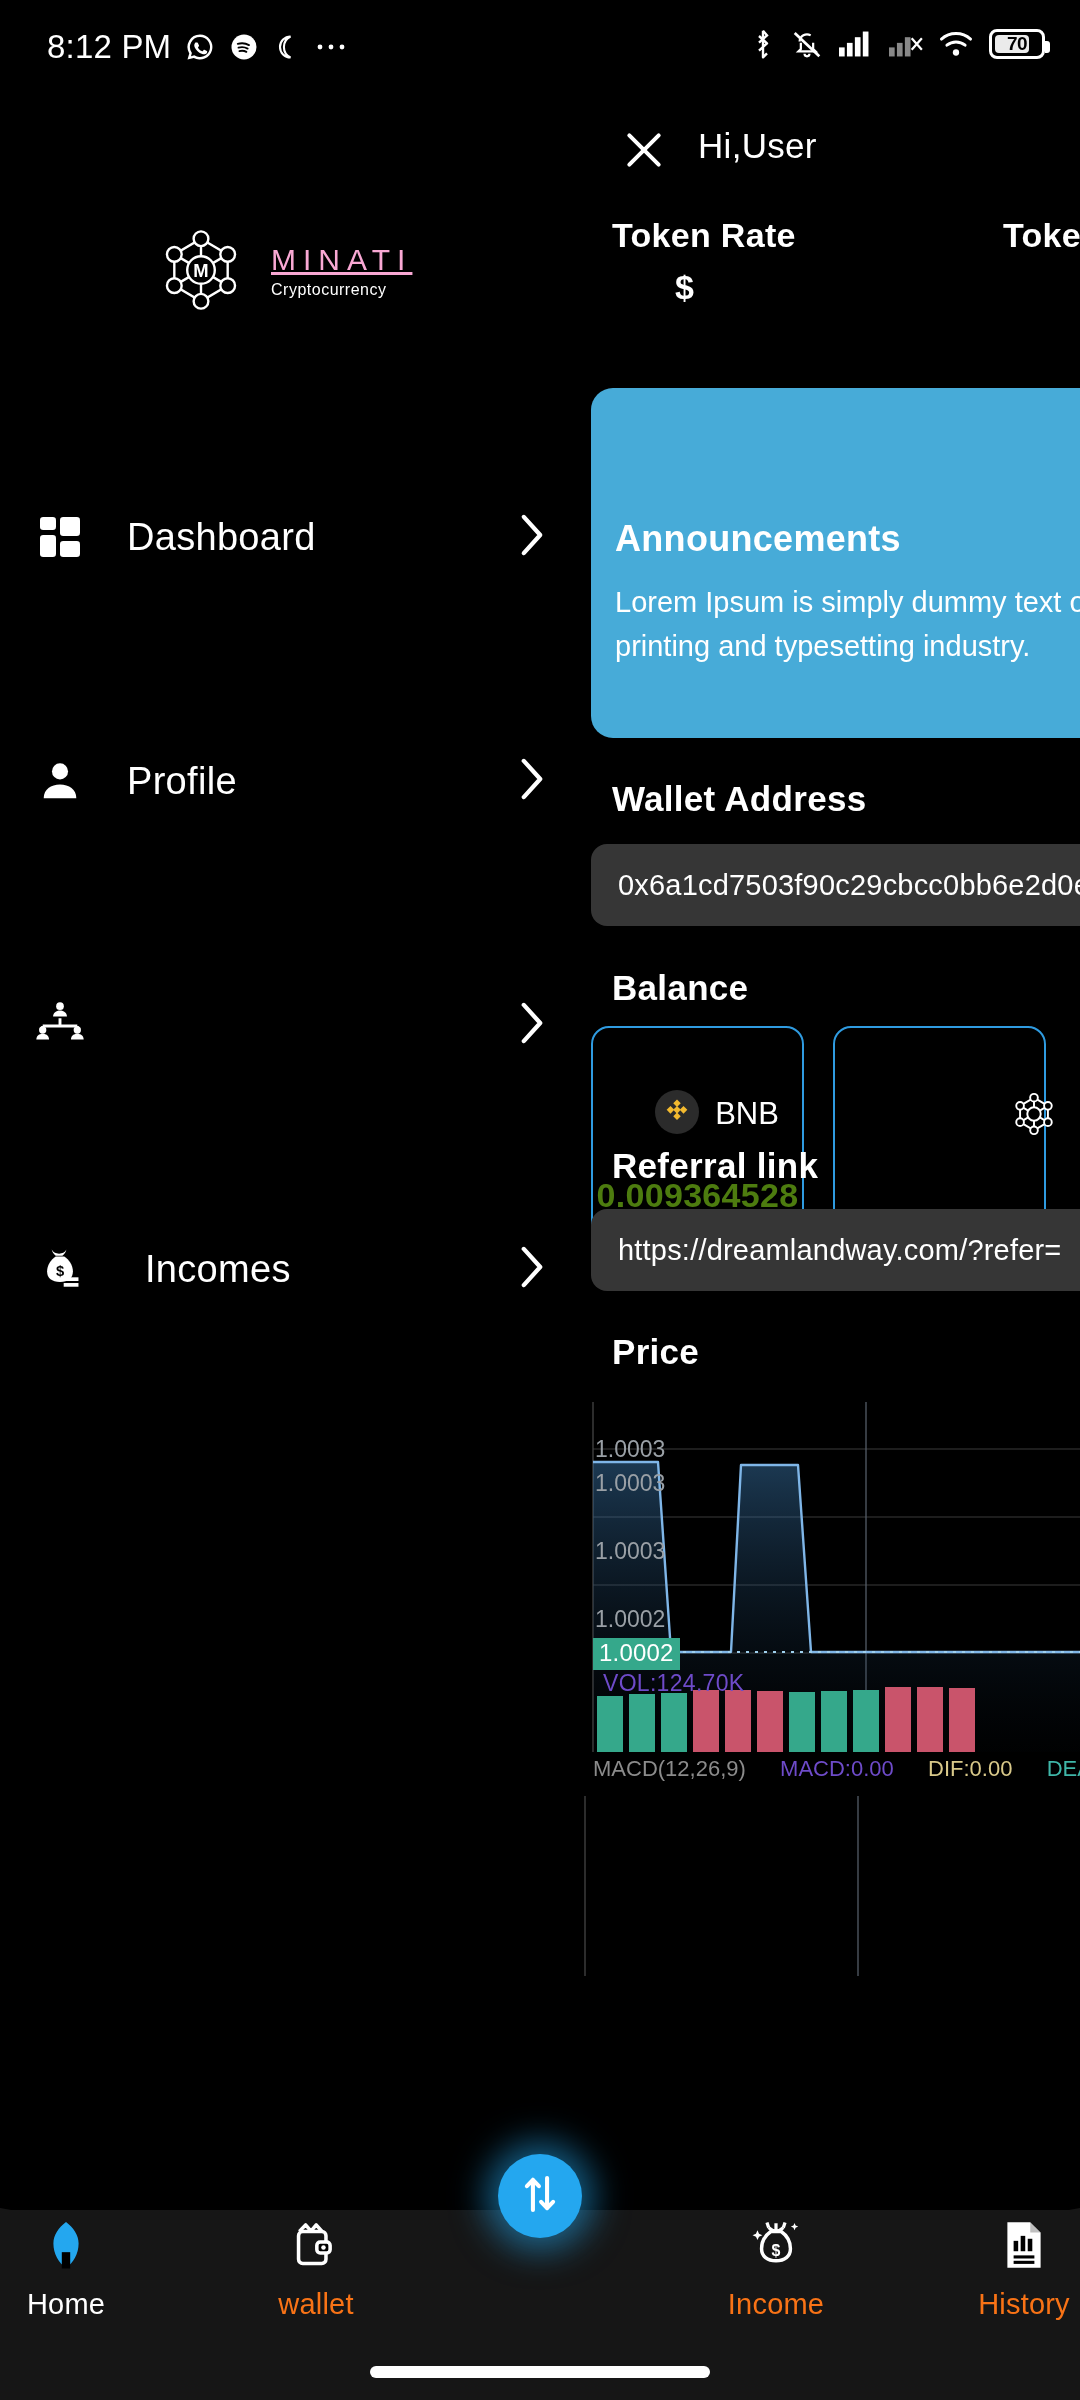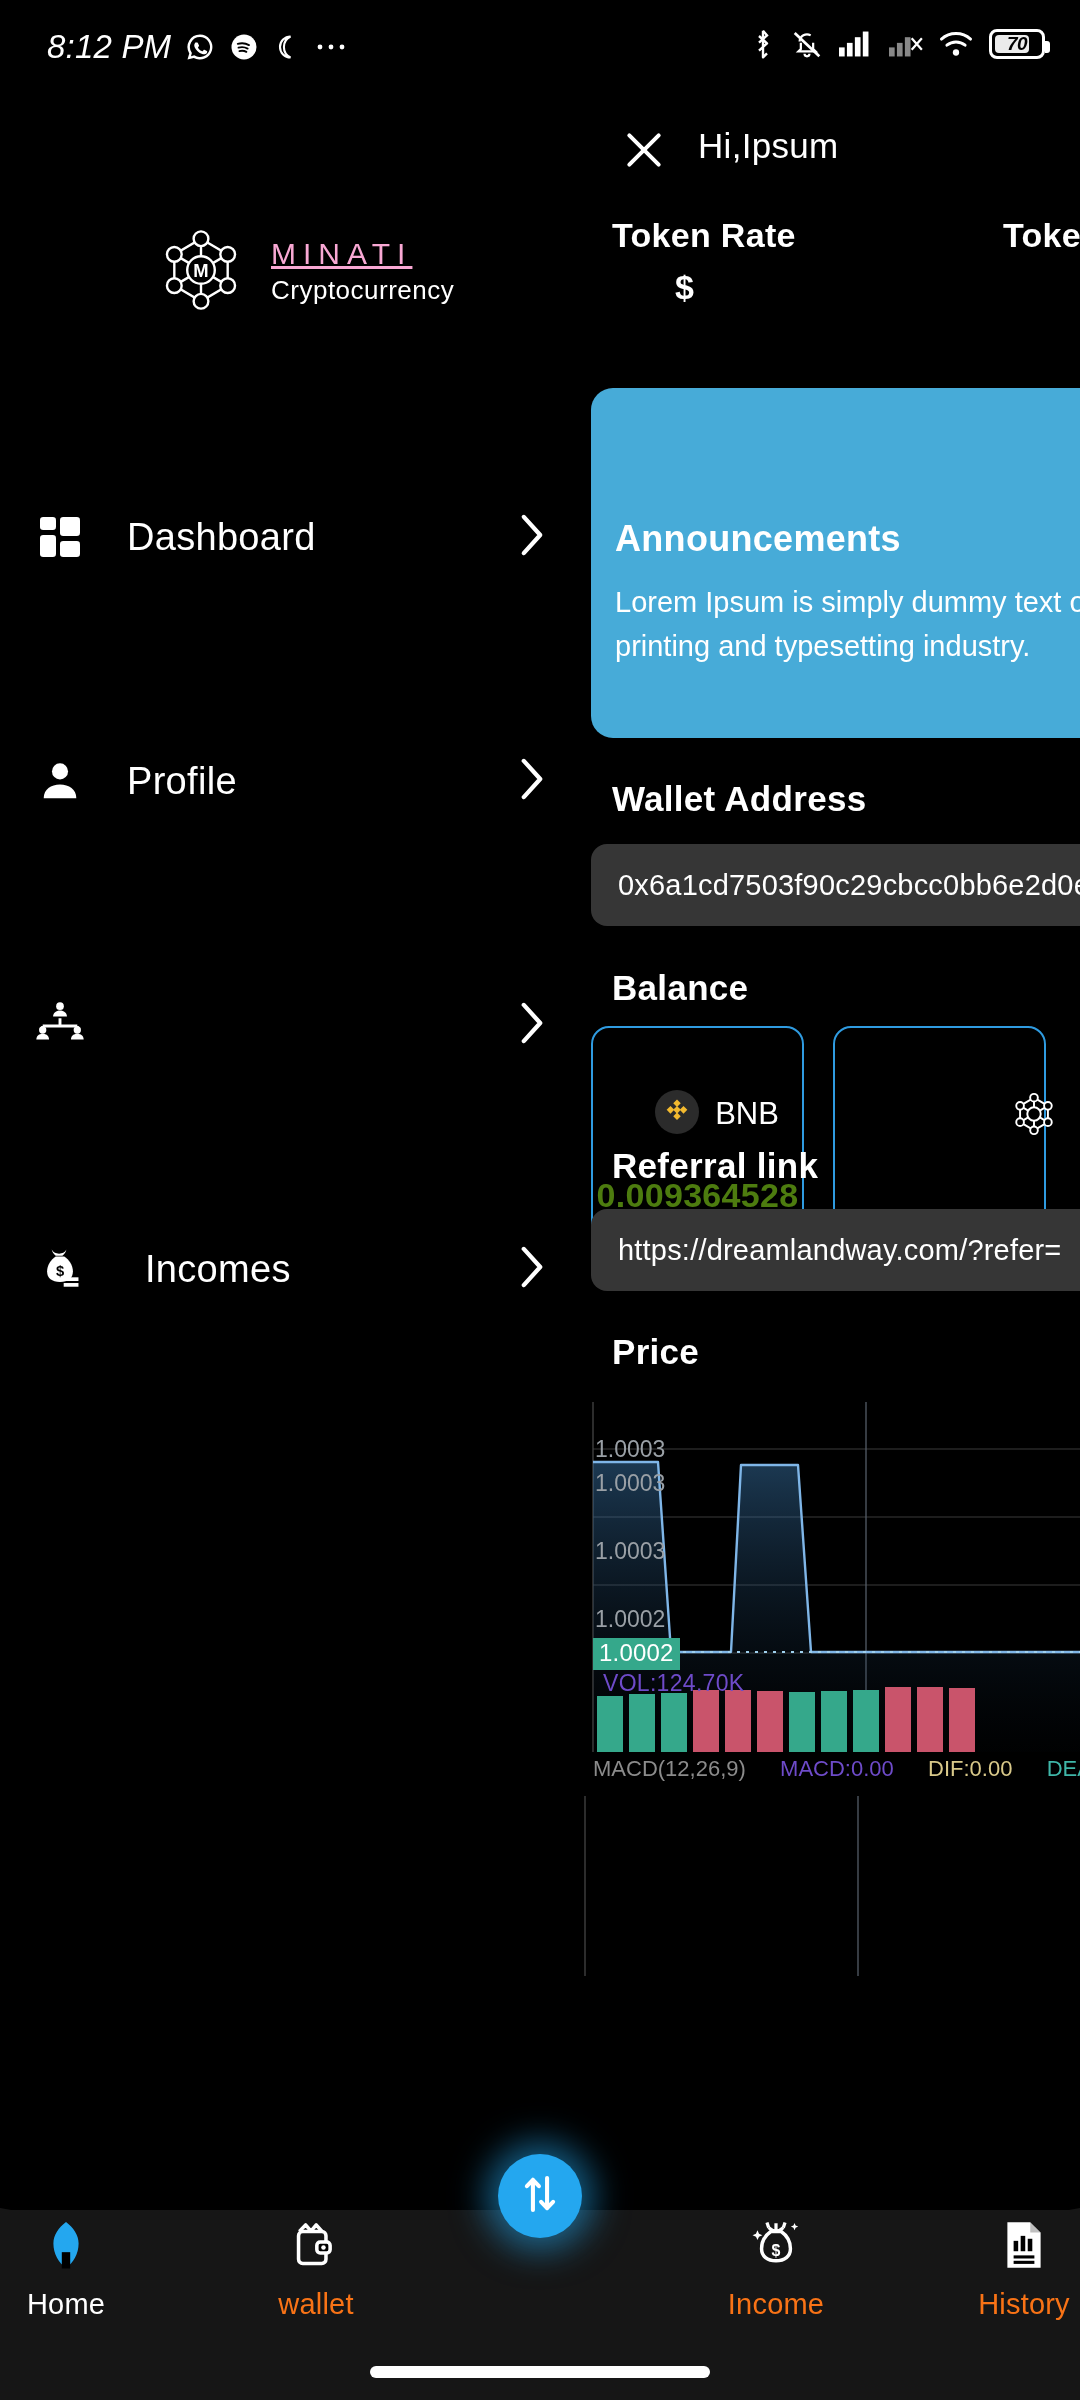--- a/index.html
+++ b/index.html
@@ -5,38 +5,38 @@
   * { margin:0; padding:0; box-sizing:border-box; }
   html,body {
     width:1080px; height:2400px;
     background:#000;
     font-family:"Liberation Sans", sans-serif;
     overflow:hidden;
   }
   #root { position:relative; width:1080px; height:2400px; background:#000; }
 
   
-  .statusbar { position:absolute; top:0; left:0; width:1080px; height:96px;font-style:italic; }
+  .statusbar { position:absolute; top:0; left:0; width:1080px; height:96px; }
   .sb-left { position:absolute; left:47px; top:28px; display:flex; align-items:center; gap:14px; }
   .sb-time { color:#fff; font-size:33px; letter-spacing:0.2px; }
   .sb-icon { display:inline-flex; align-items:center; justify-content:center; }
   .sb-right { position:absolute; right:35px; top:28px; display:flex; align-items:center; gap:16px; }
   .battery {
     width:56px; height:30px; border:3px solid #fff; border-radius:8px;
     display:flex; align-items:center; justify-content:center; position:relative;
   }
   .battery:after{ content:""; position:absolute; right:-8px; top:9px; width:5px; height:12px; background:#fff; border-radius:0 3px 3px 0;}
   .battery-fill { position:absolute; left:3px; top:3px; bottom:3px; width:34px; background:#fff; border-radius:4px; opacity:.92;}
   .battery-txt { position:relative; color:#000; font-size:19px; font-weight:bold; z-index:2; letter-spacing:-0.5px;}
 
   
   .drawer { position:absolute; left:0; top:96px; width:575px; height:2114px; background:#000; }
   .logo-wrap { position:absolute; left:155px; top:128px; display:flex; align-items:center; gap:24px; }
   .logo-text-main { color:#f9a8d4; font-size:30px; letter-spacing:7px; line-height:1;text-decoration:underline; }
-  .logo-text-sub { color:#fff; font-size:26px; letter-spacing:0.5px; margin-top:6px; }
+  .logo-text-sub { color:#fff; font-size:16px; letter-spacing:0.5px; margin-top:6px; }
 
   .menu { position:absolute; left:0; top:380px; width:575px; }
   .menu-item {
     position:relative; height:122px; display:flex; align-items:center;
   }
   .mi-icon { position:absolute; left:32px; width:56px; height:56px; display:flex; align-items:center; justify-content:center; }
   .mi-label { position:absolute; color:#fff; font-size:38px; letter-spacing:0.3px; }
   .mi-chev { position:absolute; right:28px; color:#fff; }
 
   
@@ -279,21 +279,21 @@
   </div>
 
   <div class="main">
 
     <div class="topbar">
       <span class="close-x">
         <svg width="44" height="44" viewBox="0 0 24 24">
             <path d="M4 4l16 16M20 4L4 20" stroke="#fff" stroke-width="2.2" stroke-linecap="round"></path>
           </svg>
       </span>
-      <span class="hi-user">Hi,Ipsum</span>
+      <span class="hi-user">Hi,User</span>
     </div>
 
     <div class="rate-row">
       <span class="rate-label" style="left:37px; top:0;">Token Rate</span>
       <span class="rate-value" style="left:100px; top:52px;">$</span>
       <span class="rate-label" style="left:428px; top:0;">Toke</span>
     </div>
 
     <div class="announce">
       <div class="announce-title">Announcements</div>

